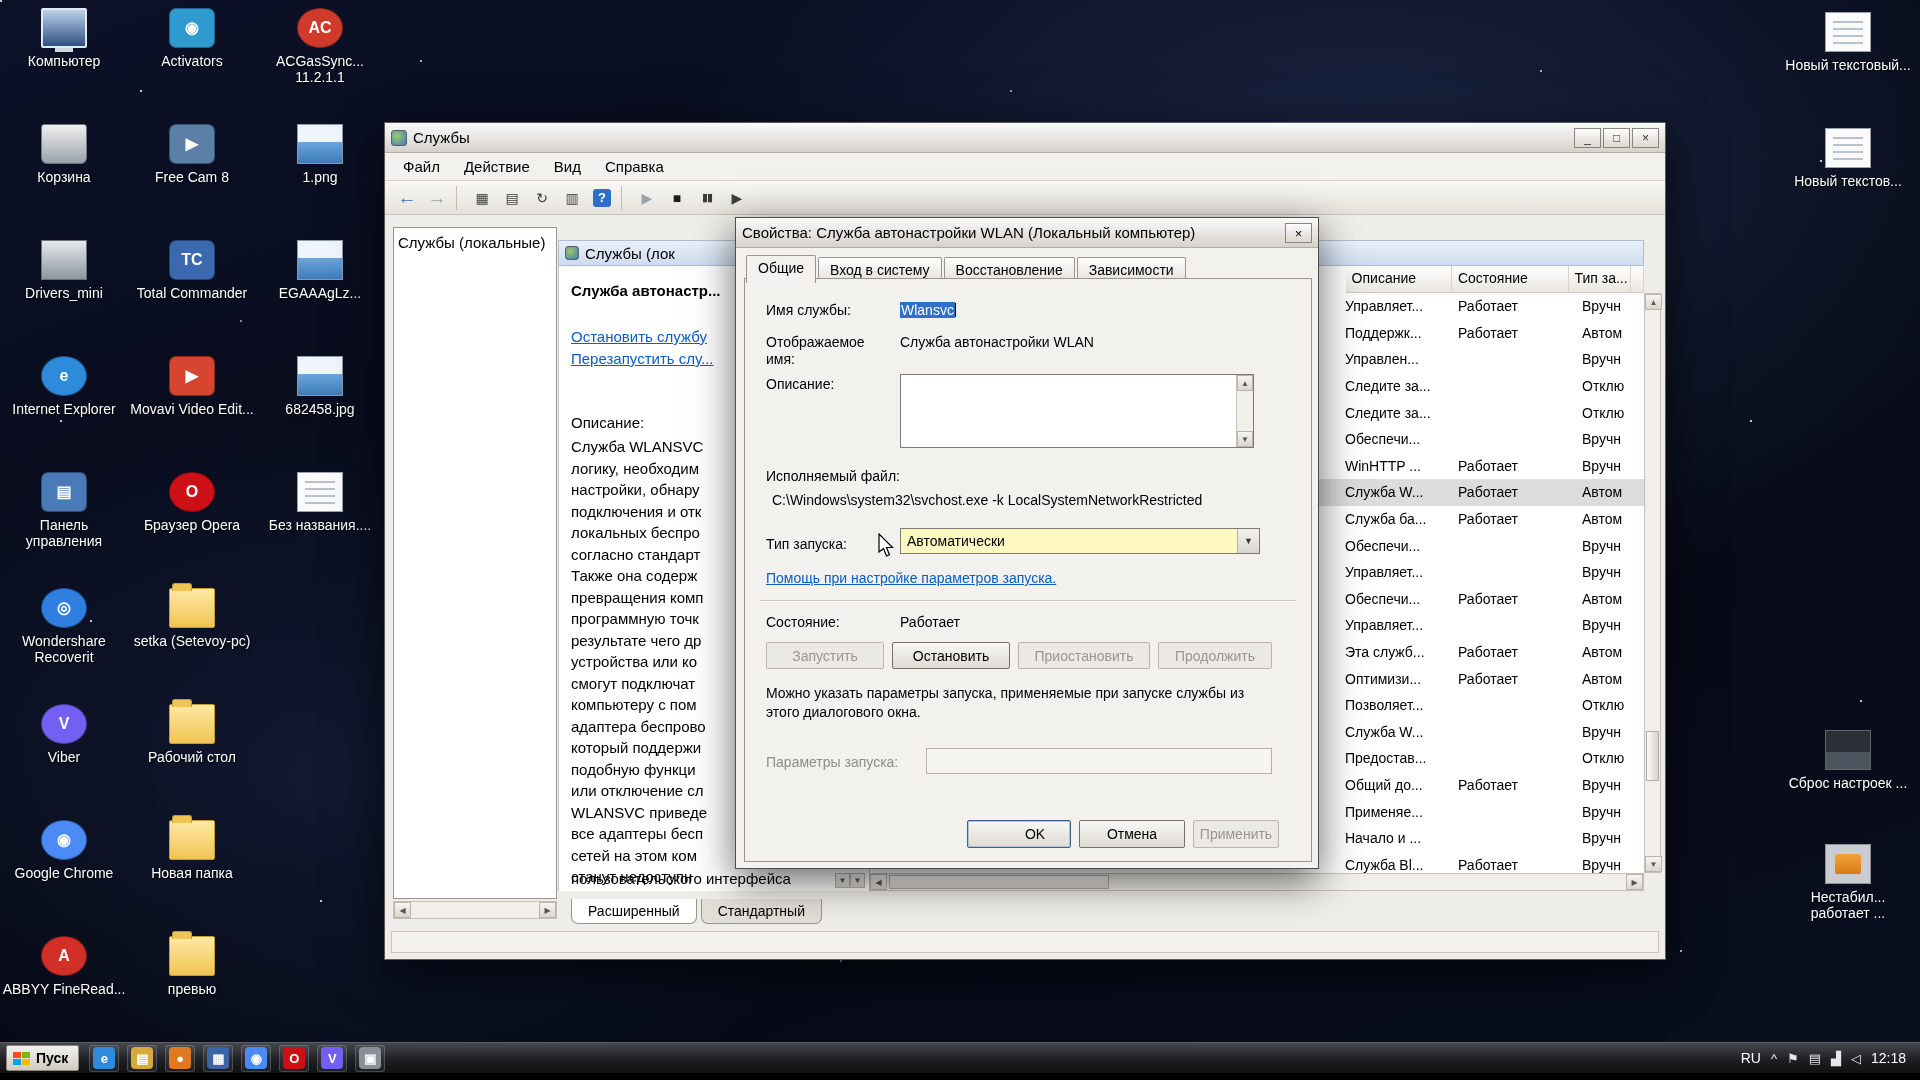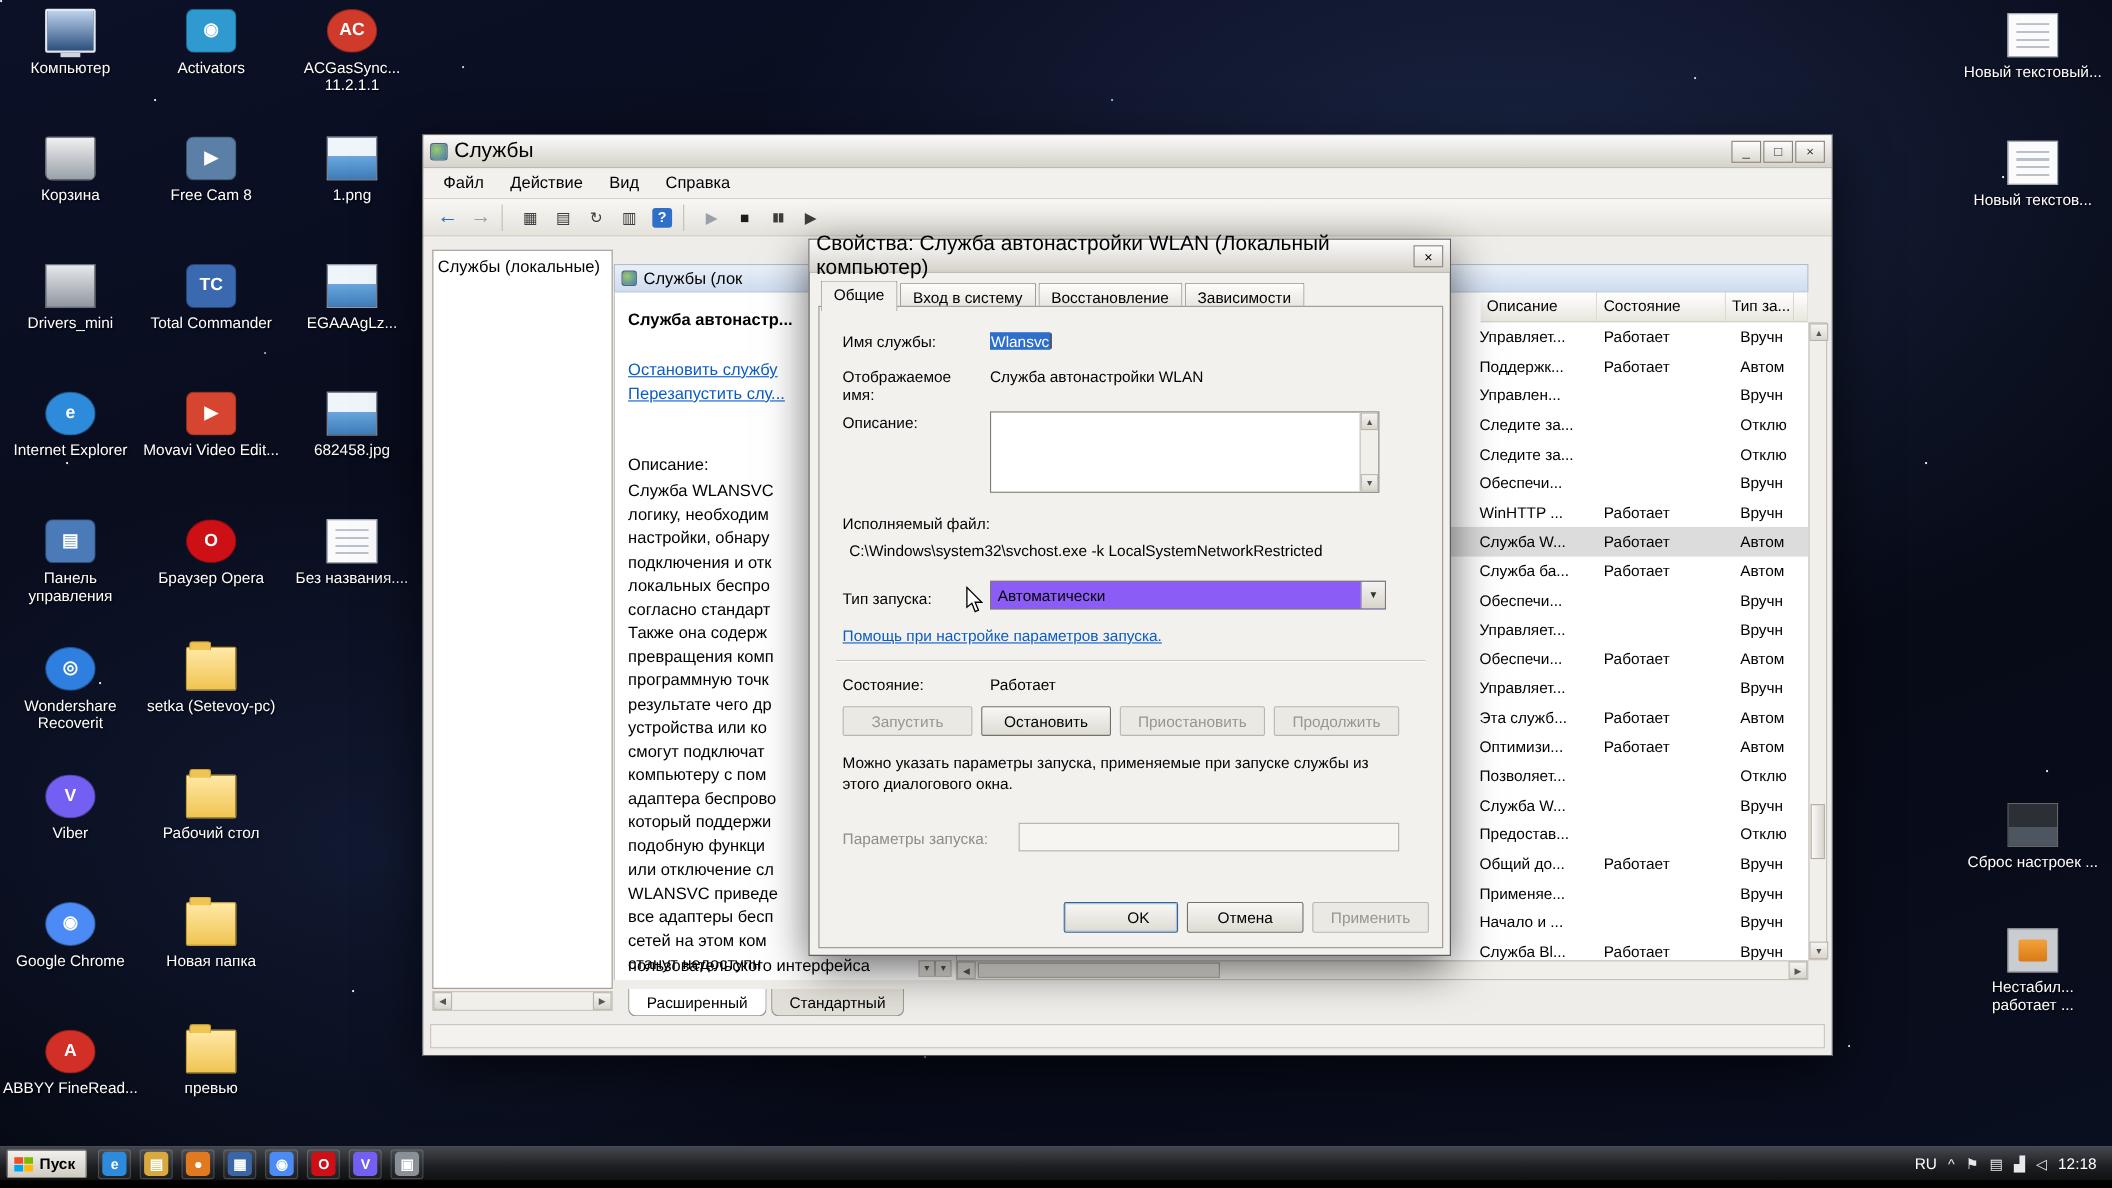--- a/index.html
+++ b/index.html
@@ -38,21 +38,21 @@
 .t-imgorange{background:#c9cdd2;border:1px solid #8f949a;}
 .t-imgorange::after{content:"";position:absolute;inset:9px;background:linear-gradient(#f2a23c,#d97b17);border-radius:2px;}
 .t-drive{background:linear-gradient(#e6e9ed,#8f969e);border:1px solid #6b7077;}
 .t-circle{border-radius:50%;border:1px solid rgba(0,0,0,.35);}
 .t-square{border-radius:7px;border:1px solid rgba(0,0,0,.35);}
 .di-right{position:absolute;width:128px;z-index:2;}
 
 .win{position:absolute;left:384px;top:122px;width:1282px;height:838px;background:#efede9;border:1px solid #5a5a5a;box-shadow:0 14px 45px rgba(0,0,0,.65);z-index:10;}
 .titlebar{position:absolute;left:0;top:0;right:0;height:30px;background:linear-gradient(#fafafa,#d6d2cb);border-bottom:1px solid #b2aea5;display:flex;align-items:center;padding:0 6px;}
 .tb-ico{width:16px;height:16px;margin-right:6px;border-radius:3px;background:radial-gradient(circle at 35% 35%,#9ecb6a,#3e7ab8);border:1px solid #56606e;}
-.tb-text{font-size:19px;}
+.tb-text{font-size:15px;}
 .wc-group{margin-left:auto;display:flex;}
 .wc{width:27px;height:20px;margin-left:2px;border:1px solid #8a867e;background:linear-gradient(#fdfdfd,#dcd8d1);display:flex;align-items:center;justify-content:center;font-size:12px;color:#333;}
 .sw-menu{position:absolute;left:0;top:30px;right:0;height:28px;background:#f3f1ed;border-bottom:1px solid #d5d1c8;display:flex;align-items:center;padding:0 6px;font-size:15px;}
 .menu-item{padding:3px 12px;}
 .sw-toolbar{position:absolute;left:0;top:58px;right:0;height:34px;background:linear-gradient(#f8f7f4,#e5e2db);border-bottom:1px solid #c9c5bc;display:flex;align-items:center;padding:0 8px;gap:2px;}
 .tbtn{width:28px;height:26px;display:flex;align-items:center;justify-content:center;font-size:14px;color:#3e3e3e;}
 .tbtn.sep{width:7px;height:24px;border-left:1px solid #c2beb5;margin:0 3px;}
 .tbtn[data-icon="back"] .tglyph{color:#2c6fb7;font-size:19px;font-weight:bold;}
 .tbtn[data-icon="forward"] .tglyph{color:#9aa0a8;font-size:19px;font-weight:bold;}
 .tbtn[data-icon="help"] .tglyph{color:#fff;background:#2f6fca;width:18px;height:18px;border-radius:3px;display:flex;align-items:center;justify-content:center;font-weight:bold;font-size:13px;}
@@ -108,21 +108,21 @@
 .ttabs{position:absolute;left:10px;top:37px;display:flex;align-items:center;}
 .ttab{padding:4px 11px;border:1px solid #9a968e;border-bottom:none;background:linear-gradient(#fdfdfc,#e4e1da);margin-right:2px;border-radius:2px 2px 0 0;font-size:14px;}
 .ttab.selected{background:#f2f1ee;padding-bottom:7px;position:relative;z-index:3;}
 .tab-page{position:absolute;left:8px;top:60px;width:568px;height:584px;border:1px solid #9a968e;background:#f2f1ee;}
 .fld{position:absolute;white-space:nowrap;}
 .sel{background:#2f6fca;color:#fff;padding:0 1px;}
 .caret{display:inline-block;width:1px;height:14px;background:#000;vertical-align:-2px;}
 .descbox{position:absolute;left:164px;top:156px;width:354px;height:74px;background:#fff;border:1px solid #7e7a72;font-size:13.5px;line-height:17px;padding:2px 24px 2px 6px;overflow:hidden;}
 .descbox .dvs{position:absolute;right:0;top:0;bottom:0;width:17px;background:#f1efe9;border-left:1px solid #c5c1b8;}
 .dvs .sb-btn{width:16px;height:16px;}
-.combo{position:absolute;left:164px;top:310px;width:360px;height:26px;background:#8b5cf6;border:1px solid #7e7a72;display:flex;align-items:center;padding-left:6px;font-size:14px;}
+.combo{position:absolute;left:164px;top:310px;width:360px;height:26px;background:#fef9c3;border:1px solid #7e7a72;display:flex;align-items:center;padding-left:6px;font-size:14px;}
 .combo-btn{margin-left:auto;width:22px;height:100%;border-left:1px solid #b5b1a8;background:linear-gradient(#f4f3f0,#d9d5cd);display:flex;align-items:center;justify-content:center;font-size:9px;color:#333;}
 .hr{position:absolute;left:24px;top:382px;width:536px;height:2px;border-top:1px solid #c9c5bc;border-bottom:1px solid #fff;}
 .btn{position:absolute;height:27px;border:1px solid #757168;background:linear-gradient(#f8f7f5,#deDBd3);background:linear-gradient(#f8f7f5,#dedbd3);font-size:14px;display:flex;align-items:center;justify-content:center;border-radius:2px;}
 .btn.disabled{color:#99968f;border-color:#bab6ae;background:#ebe9e4;}
 .btn.default{border:1px solid #39648f;box-shadow:0 0 0 1px #a9c3da inset;}
 .note{position:absolute;left:30px;top:466px;width:500px;white-space:normal;line-height:19px;}
 .disabled-text{color:#8f8d88;}
 .params-input{position:absolute;left:190px;top:530px;width:346px;height:26px;background:#f6f5f2;border:1px solid #b5b1a8;}
 
 .taskbar{position:absolute;left:0;bottom:0;width:1920px;height:38px;background:linear-gradient(#44474d,#1b1d21 60%,#111);border-top:1px solid #5a5e66;border-bottom:7px solid #000;display:flex;align-items:center;padding:0 6px;z-index:100;}
@@ -747,21 +747,21 @@
   <div class="btn disabled" style="left:282px;top:424px;width:132px;">Приостановить</div>
   <div class="btn disabled" style="left:422px;top:424px;width:114px;">Продолжить</div>
 
   <div class="note">Можно указать параметры запуска, применяемые при запуске службы из этого диалогового окна.</div>
 
   <div class="fld disabled-text" style="left:30px;top:536px;">Параметры запуска:</div>
   <div class="params-input"></div>
 
   <div class="btn default" style="left:231px;top:602px;width:104px;height:28px;padding-left:32px;">OK</div>
   <div class="btn" style="left:343px;top:602px;width:106px;height:28px;">Отмена</div>
-  <div class="btn disabled" style="left:457px;top:602px;width:106px;height:28px;">Применить</div>
+  <div class="btn disabled" style="left:457px;top:602px;width:86px;height:28px;">Применить</div>
 </div>
 
 <div class="taskbar">
   <div class="start-btn">
     <span class="win-flag">
         <i></i>
         <i></i>
         <i></i>
         <i></i>
       </span>

